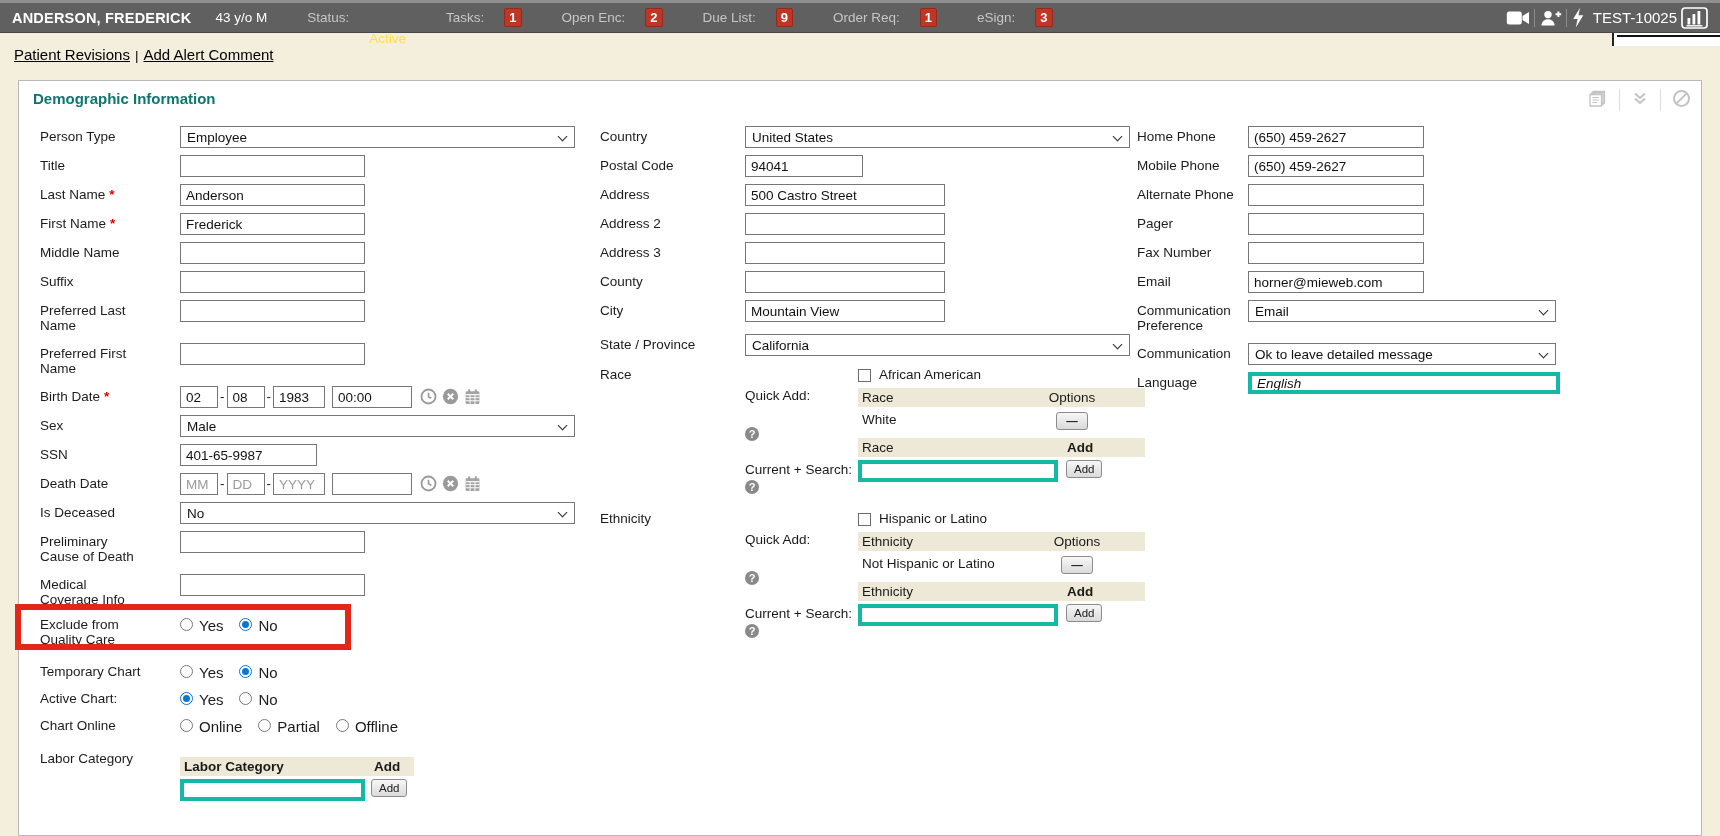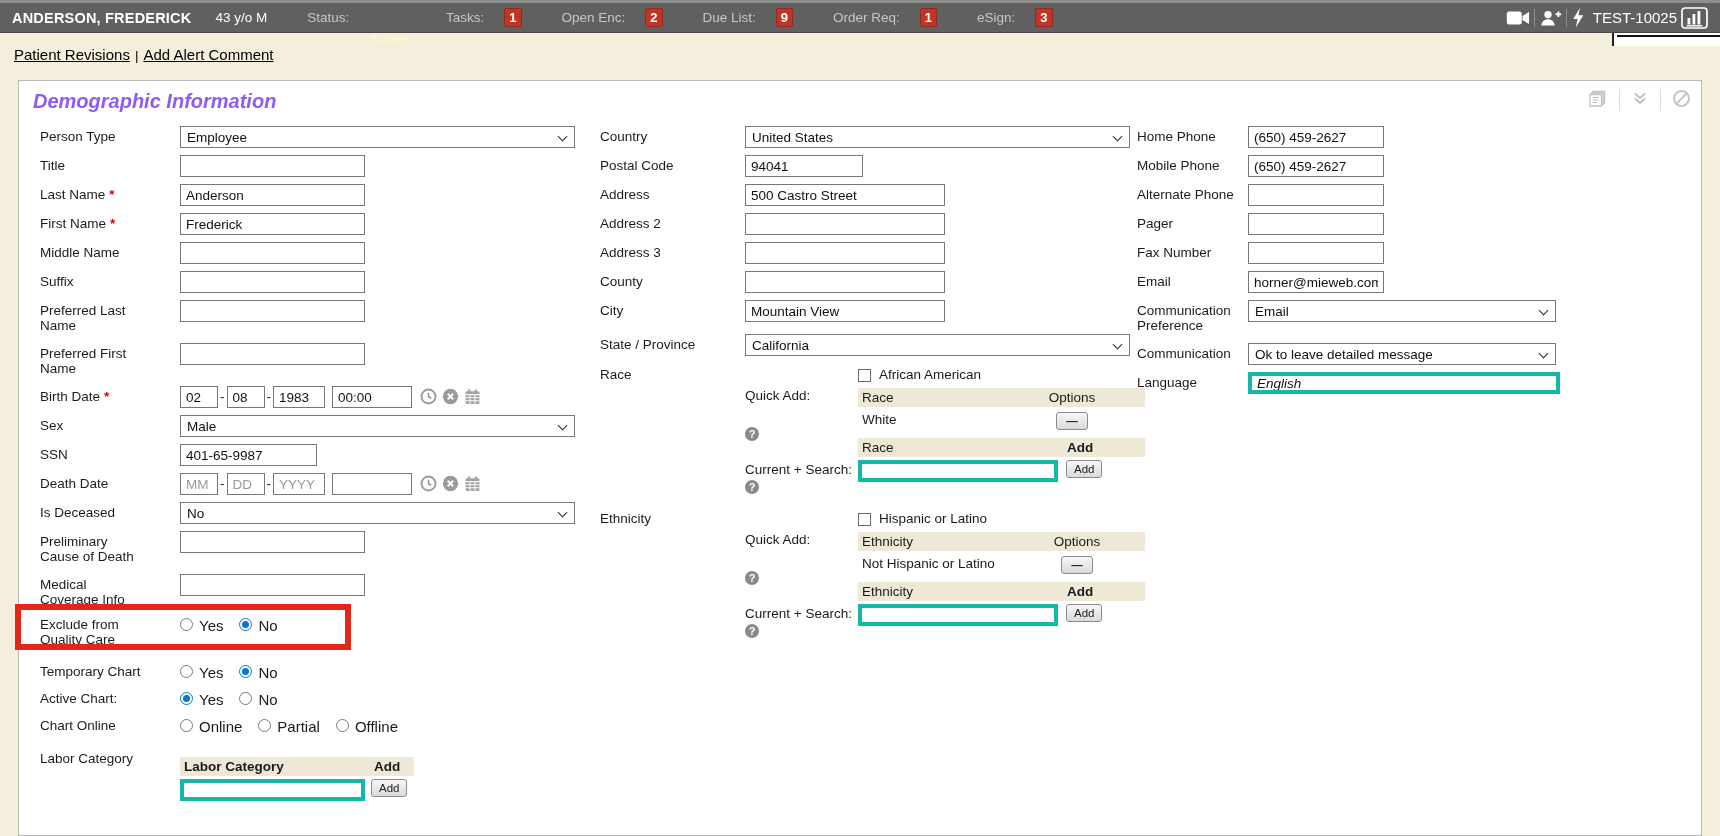--- a/index.html
+++ b/index.html
@@ -6,39 +6,39 @@
   html,body { width:1720px; height:836px; overflow:hidden; }
   body { font-family:"Liberation Sans", sans-serif; font-size:13.5px; color:#1a1a1a; background:#f4eedd; position:relative; }
 
   
   .topbar { height:33px; background:#606060; border-top:3px solid #8f8f8f; border-bottom:1px solid #474747;
             display:flex; align-items:center; padding:0 12px; color:#fff; }
   .tb-name { font-weight:bold; font-size:14.5px; letter-spacing:.2px; }
   .tb-agesex { margin-left:24px; font-size:13.5px; }
   .tb-grp { margin-left:40px; display:flex; align-items:center; gap:20px; }
   .tb-lbl { color:#c6c6c6; font-size:13.5px; }
-  .tb-val { color:#fef9c3; font-size:13.5px;margin-top:42px; }
+  .tb-val { color:#fde047; font-size:13.5px;margin-top:42px; }
   .badge { min-width:17px; height:19px; background:#bf3627; border:1px solid #94291c; border-radius:2px;
            color:#fff; font-weight:bold; font-size:13px; display:inline-flex; align-items:center; justify-content:center; padding:0 4px; }
   .tb-right { margin-left:auto; display:flex; align-items:center; gap:4px; }
   .tb-sep { width:1px; height:18px; background:#8d8d8d; }
   .tb-id { font-size:15px; color:#fff; margin-left:4px; }
   .tb-icon { display:inline-flex; align-items:center; }
 
   
   .subheader { padding:13px 0 0 14px; }
   .subheader a { color:#000; text-decoration:underline; cursor:pointer; font-size:15px; }
   .subheader .sep { margin:0 5px; color:#000; }
 
   .tr-overlay { position:absolute; left:1612px; top:33px; width:108px; height:13px; background:#fff; border-left:2px solid #222; }
   .tr-overlay .line { position:absolute; left:3px; right:0; top:2px; height:2px; background:#111; }
 
   
   .panel { position:absolute; left:18px; top:80px; width:1684px; height:756px; background:#fff; border:1px solid #b9b9b9; }
-  .panel-title { position:absolute; left:14px; top:9px; font-size:20px; font-weight:bold; color:#8b5cf6;font-style:italic; }
+  .panel-title { position:absolute; left:14px; top:9px; font-size:15px; font-weight:bold; color:#0f766e; }
   .panel-icons { position:absolute; right:10px; top:7px; display:flex; align-items:center; gap:11px; }
   .panel-icons .psep { width:1px; height:22px; background:#dcdcdc; }
 
   .col { position:absolute; top:45px; }
   .col-left  { left:21px;  width:556px; }
   .col-mid   { left:581px; width:545px; }
   .col-right { left:1118px; width:565px; }
 
   .row { display:flex; align-items:flex-start; margin-bottom:7px; position:relative; }
   .row.tall { min-height:36px; }
@@ -52,21 +52,21 @@
   input.txt { height:22px; border:1px solid #767676; background:#fff; padding:1px 5px;
               font:13.5px "Liberation Sans", sans-serif; color:#111; }
   input.txt::placeholder { color:#9a9a9a; opacity:1; }
   input.focus2 { border:4px solid #14b8a6;font-style:italic; }
 
   .sel { position:relative; height:22px; border:1px solid #767676; background:#fff; display:flex; align-items:center;
          padding:0 24px 0 6px; font-size:13.5px; color:#111; cursor:default; }
   .chev { position:absolute; right:8px; top:6px; width:7px; height:7px;
           border-right:1.8px solid #2b2b2b; border-bottom:1.8px solid #2b2b2b; transform:rotate(45deg); }
 
-  .w38{width:38px} .w52{width:52px} .w80{width:80px} .w118{width:118px} .w137{width:137px} .w160{width:136px} .w185{width:185px} .w200{width:200px}
+  .w38{width:38px} .w52{width:52px} .w80{width:80px} .w118{width:118px} .w137{width:137px} .w160{width:176px} .w185{width:185px} .w200{width:200px}
   .w308{width:308px} .w312{width:312px} .w385{width:385px} .w395{width:395px}
 
   .dash { padding:3px 2px 0 2px; }
   .dt-icons { display:flex; align-items:center; gap:5px; margin-left:8px; padding-top:2px; }
 
   .radio { width:13px; height:13px; border:1px solid #7a7a7a; border-radius:50%; background:#fff;
            display:inline-block; margin-right:6px; position:relative; top:2px; flex:none; }
   .radio.on { border-color:#0b76d1; }
   .radio.on::after { content:""; position:absolute; left:2px; top:2px; width:7px; height:7px; border-radius:50%; background:#0b76d1; }
   .rlab { margin-right:16px; font-size:15px; padding-top:1px; }

